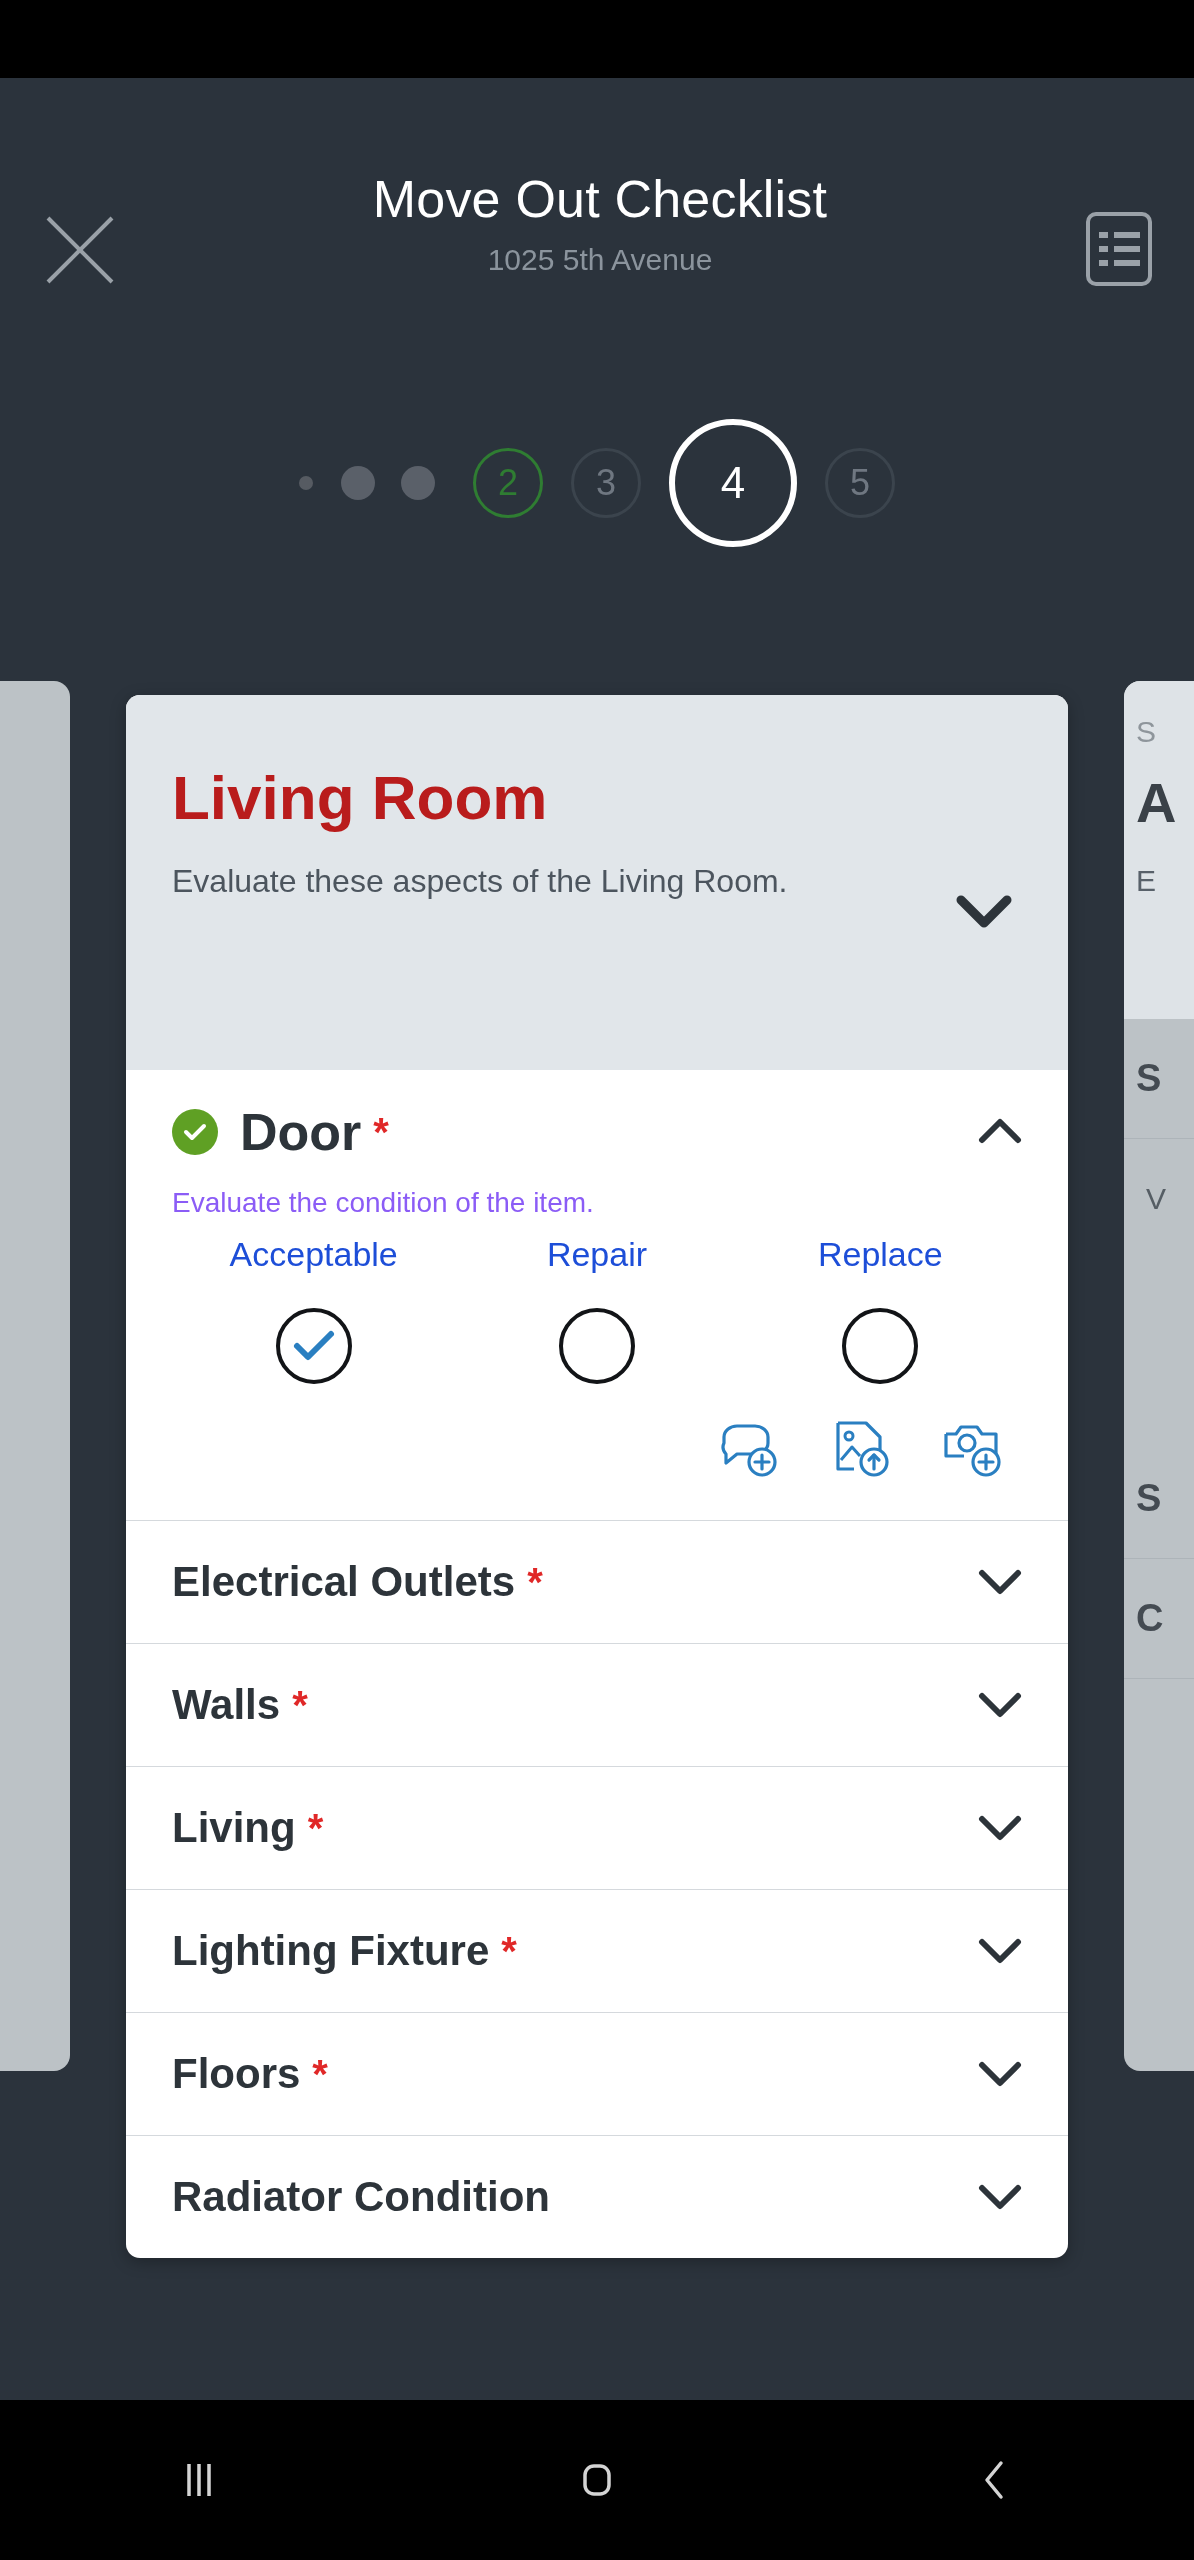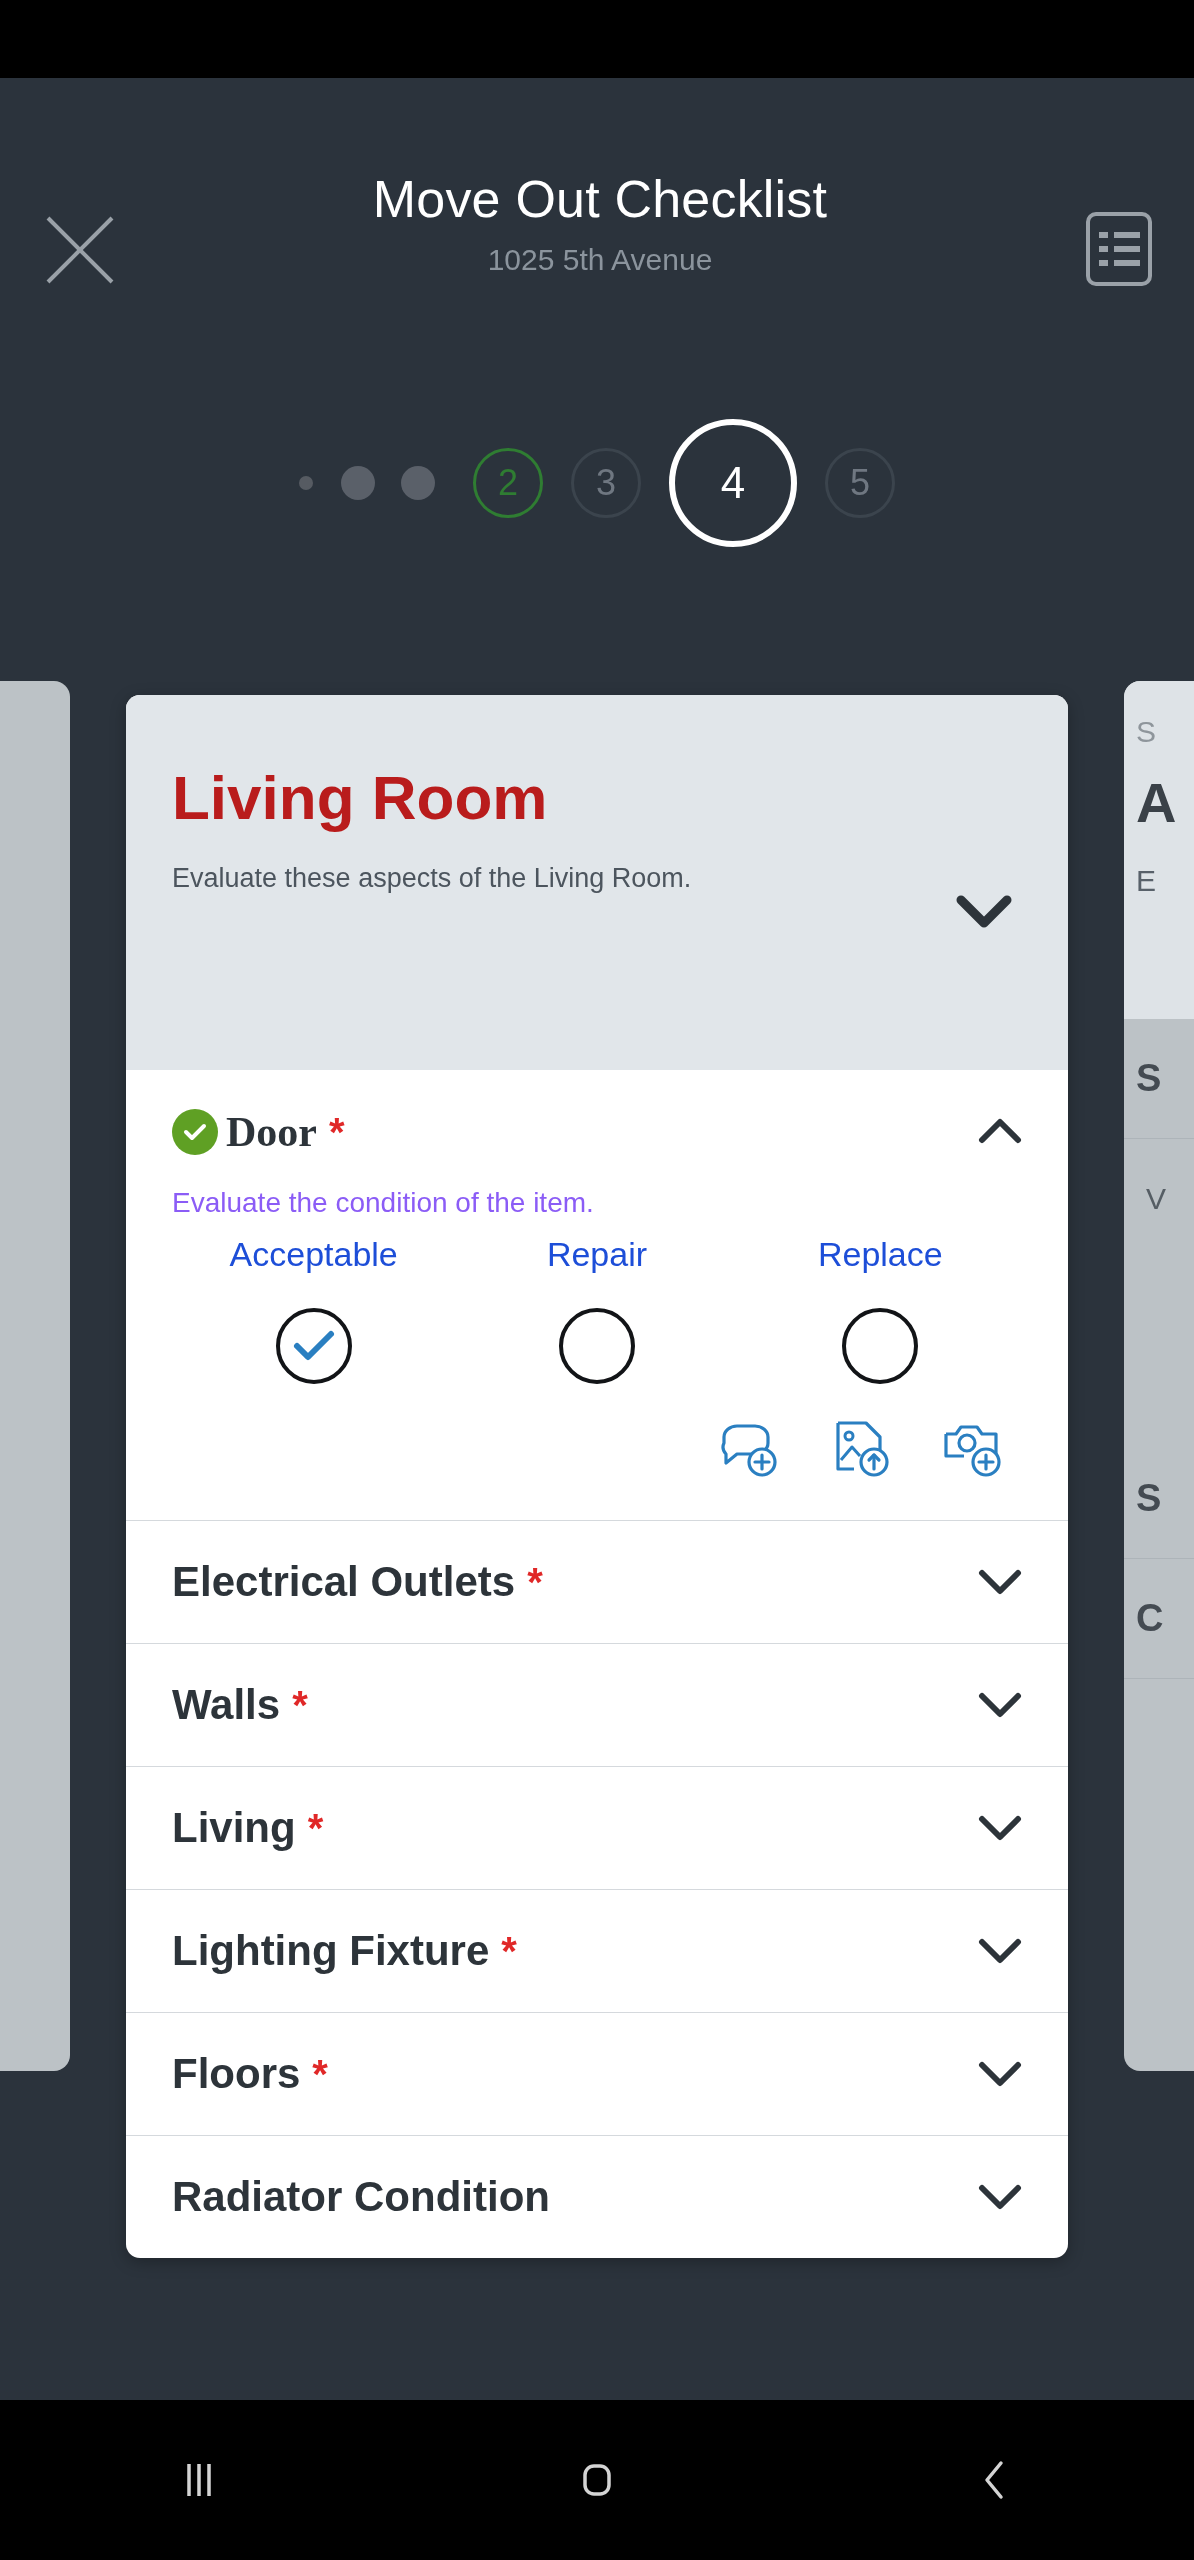--- a/index.html
+++ b/index.html
@@ -189,21 +189,21 @@
   }
   .card-title {
     margin-top: 26px;
     font-size: 62px;
     font-weight: 700;
     color: #b91c1c;
     line-height: 1.05;
   }
   .card-desc {
     margin-top: 30px;
-    font-size: 27px;
+    font-size: 32px;
     color: #4c555e;
     line-height: 1.35;
     max-width: 620px;
   }
   .card-head-chev {
     position: absolute;
     right: 56px; top: 200px;
     width: 56px; height: 34px;
     cursor: pointer;
   }
@@ -223,26 +223,25 @@
   .check-badge {
     width: 46px; height: 46px;
     border-radius: 50%;
     background: #5fa024;
     display: flex;
     align-items: center;
     justify-content: center;
     flex: none;
   }
   .item-open-title {
-    margin-left: 8px;
-    font-size: 42px;
+    margin-left: 22px;
+    font-size: 52px;
     font-weight: 700;
     color: #2d343a;
     line-height: 1;
-    font-family: Liberation Serif, serif;
   }
   .req {
     color: #e02828;
     font-size: 40px;
     font-weight: 700;
     margin-left: 12px;
     line-height: 1;
   }
   .item-chev-up {
     position: absolute;

